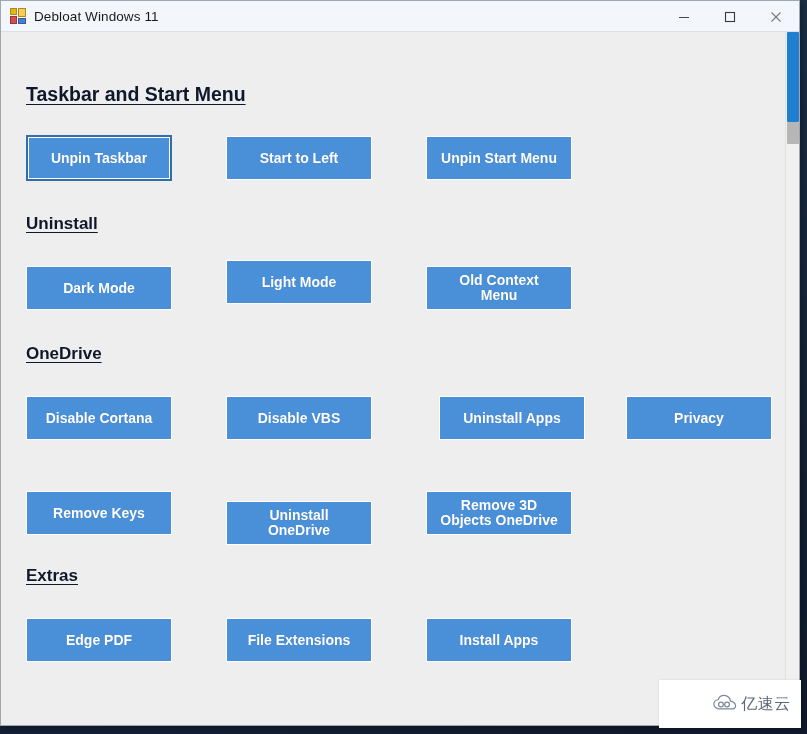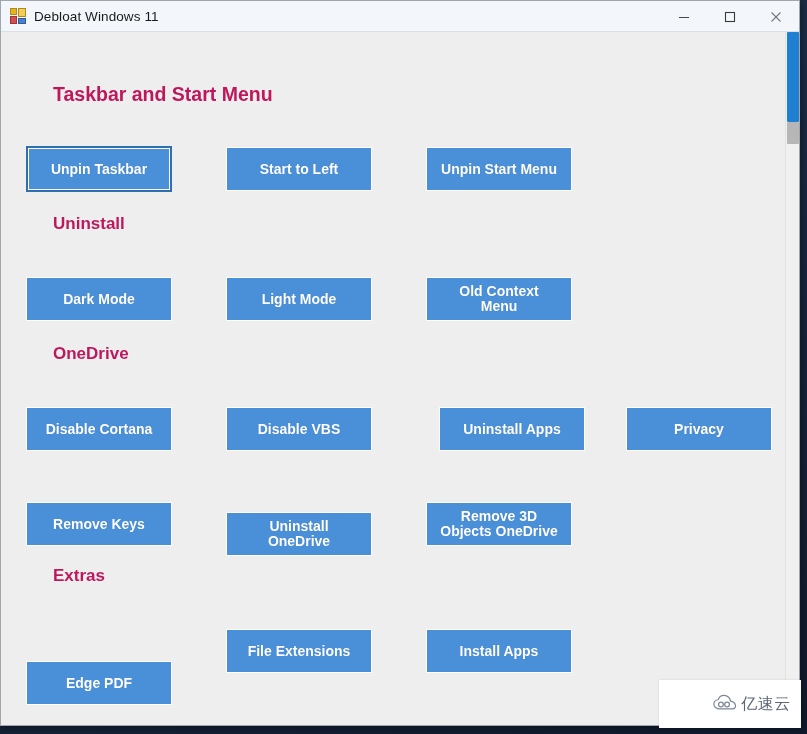--- a/index.html
+++ b/index.html
@@ -97,24 +97,24 @@
     width: 786px;
     height: 100%;
     box-sizing: border-box;
     padding: 0;
   }
 
   
   .section-heading {
     font-family: "Liberation Sans", sans-serif;
     font-weight: bold;
-    color: #be185d;
+    color: #0f172a;
+    text-decoration: underline;
     text-underline-offset: 3px;
     white-space: nowrap;
-    margin-left: 27px;
   }
   #h-taskbar { position: absolute; left: 25px; top: 51px; font-size: 19.5px; }
   #h-appearance { position: absolute; left: 25px; top: 182px; font-size: 17px; }
   #h-bloatware { position: absolute; left: 25px; top: 312px; font-size: 17px; }
   #h-extras { position: absolute; left: 25px; top: 534px; font-size: 17px; }
 
   
   .dbtn {
     position: absolute;
     background: #4a90d9;
@@ -126,21 +126,20 @@
     line-height: 15px;
     text-align: center;
     display: flex;
     align-items: center;
     justify-content: center;
     padding: 0 3px;
     box-sizing: border-box;
     cursor: pointer;
     white-space: pre-line;
     text-shadow: 0 0 1px rgba(0,0,0,0.18);
-    margin-top: 11px;
   }
   .dbtn.focused {
     border: 2px solid #2f6fb0;
     box-shadow: inset 0 0 0 1px #ffffff;
   }
 
   
   #vscroll {
     position: absolute;
     right: 0px;
@@ -246,33 +245,33 @@
 
         <div class="section-heading" id="h-bloatware">OneDrive</div>
 
         <div class="section-heading" id="h-extras">Extras</div>
 
         <div id="buttons-layer">
             <div class="dbtn focused" style="left: 25px; top: 103px; width: 146px; height: 46px; font-size: 14px;">Unpin Taskbar</div>
             <div class="dbtn" style="left: 225px; top: 104px; width: 146px; height: 44px; font-size: 14px;">Start to Left</div>
             <div class="dbtn" style="left: 425px; top: 104px; width: 146px; height: 44px; font-size: 14px; text-align: center;">Unpin Start Menu</div>
             <div class="dbtn" style="left: 25px; top: 234px; width: 146px; height: 44px; font-size: 14px;">Dark Mode</div>
-            <div class="dbtn" style="left: 225px; top: 234px; width: 146px; height: 44px; font-size: 14px;">Light Mode</div>
+            <div class="dbtn" style="left: 225px; top: 228px; width: 146px; height: 44px; font-size: 14px;">Light Mode</div>
             <div class="dbtn" style="left: 425px; top: 234px; width: 146px; height: 44px; font-size: 14px;">Old Context
 Menu</div>
             <div class="dbtn" style="left: 25px; top: 364px; width: 146px; height: 44px; font-size: 14px;">Disable Cortana</div>
             <div class="dbtn" style="left: 225px; top: 364px; width: 146px; height: 44px; font-size: 14px;">Disable VBS</div>
             <div class="dbtn" style="left: 438px; top: 364px; width: 146px; height: 44px; font-size: 14px;">Uninstall Apps</div>
             <div class="dbtn" style="left: 625px; top: 364px; width: 146px; height: 44px; font-size: 14px;">Privacy</div>
             <div class="dbtn" style="left: 25px; top: 459px; width: 146px; height: 44px; font-size: 14px;">Remove Keys</div>
             <div class="dbtn" style="left: 225px; top: 469px; width: 146px; height: 44px; font-size: 14px;">Uninstall
 OneDrive</div>
             <div class="dbtn" style="left: 425px; top: 459px; width: 146px; height: 44px; font-size: 14px;">Remove 3D
 Objects OneDrive</div>
-            <div class="dbtn" style="left: 25px; top: 618px; width: 146px; height: 44px; font-size: 14px;">Edge PDF</div>
+            <div class="dbtn" style="left: 25px; top: 586px; width: 146px; height: 44px; font-size: 14px;">Edge PDF</div>
             <div class="dbtn" style="left: 225px; top: 586px; width: 146px; height: 44px; font-size: 14px;">File Extensions</div>
             <div class="dbtn" style="left: 425px; top: 586px; width: 146px; height: 44px; font-size: 14px;">Install Apps</div>
           </div>
       </div>
 
       <div id="vscroll">
         <div id="vscroll-thumb" style="height: 90px; top: 0px;"></div>
         <div id="vscroll-thumb2" style="top: 90px;"></div>
       </div>
 

